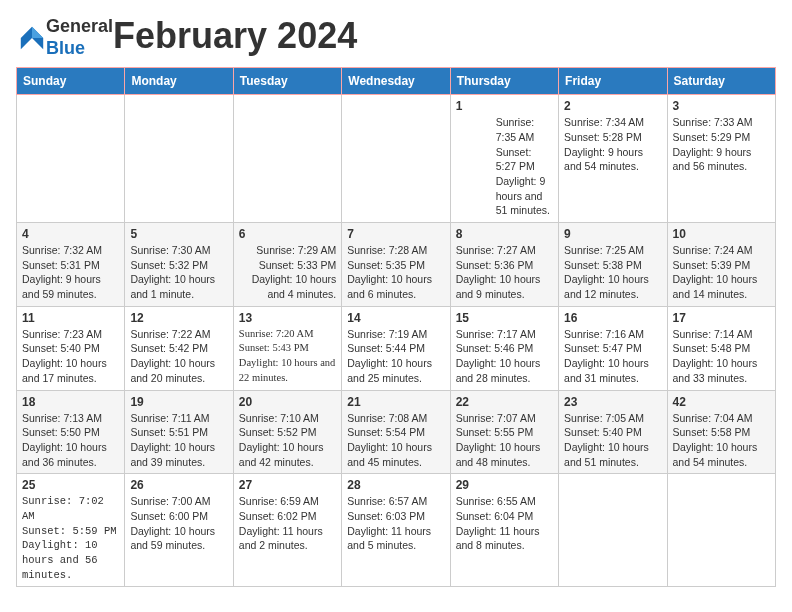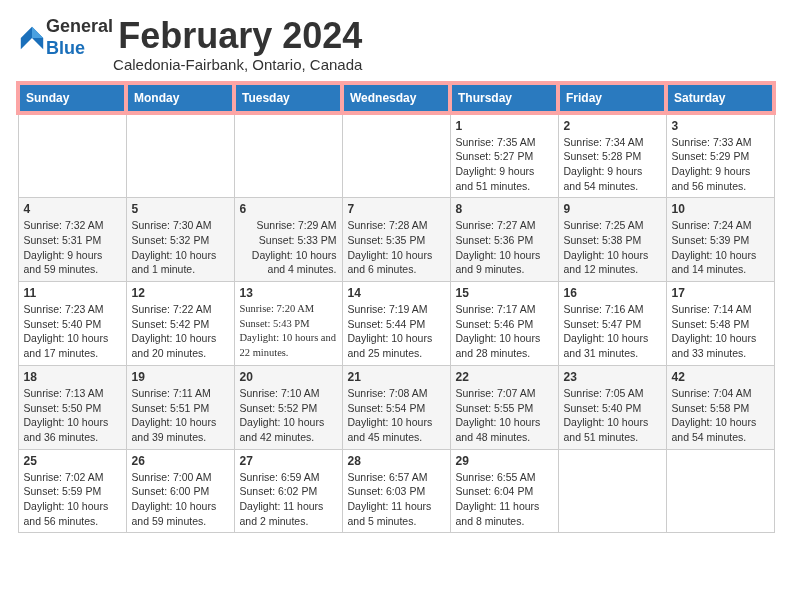--- a/index.html
+++ b/index.html
@@ -51,21 +51,21 @@
       border-collapse: collapse;
       font-size: 11px;
     }
     thead tr th {
       background-color: #2a7abf;
       color: #fff;
       text-align: left;
       padding: 6px 6px;
       font-size: 12px;
       font-weight: bold;
-      border: 4px solid #fca5a5;
+      border: 1px solid #fca5a5;
     }
     tbody tr td {
       border: 1px solid #ccc;
       vertical-align: top;
       padding: 4px 5px;
       width: calc(100% / 7);
       height: 80px;
       background: #fff;
     }
     tbody tr:nth-child(even) td {
@@ -95,21 +95,20 @@
       <polygon points="20,4 36,20 36,36 20,20 4,36 4,20" fill="#1a6fba"></polygon>
       <polygon points="20,4 36,20 20,20" fill="#4aa0e0"></polygon>
     </svg>
     <div class="logo-text">
       <div><span class="general">General</span></div>
       <div><span class="blue">Blue</span></div>
     </div>
   </div>
   <div class="title-block">
     <div class="month-title">February 2024</div>
-    <div class="location">Caledonia-Fairbank, Ontario, Canada</div>
   </div>
 </div>
 
 <table>
   <thead>
     <tr>
     <th>Sunday</th>
         <th>Monday</th>
         <th>Tuesday</th>
         <th>Wednesday</th>
@@ -119,21 +118,21 @@
       </tr>
   </thead>
   <tbody id="calendar-body">
   <tr>
         <td class="empty-cell"></td>
         <td class="empty-cell"></td>
         <td class="empty-cell"></td>
         <td class="empty-cell"></td>
         <td>
           <div class="day-num">1</div>
-          <div class="day-info" style="white-space: pre-line;">Sunrise: 7:35 AM
+          <div class="day-info" style="white-space: pre-line; margin-left: 40px;">Sunrise: 7:35 AM
 Sunset: 5:27 PM
 Daylight: 9 hours and 51 minutes.</div>
         </td>
         <td>
           <div class="day-num">2</div>
           <div class="day-info" style="white-space: pre-line;">Sunrise: 7:34 AM
 Sunset: 5:28 PM
 Daylight: 9 hours and 54 minutes.</div>
         </td>
         <td>
@@ -271,21 +270,21 @@
         <td>
           <div class="day-num">42</div>
           <div class="day-info" style="white-space: pre-line;">Sunrise: 7:04 AM
 Sunset: 5:58 PM
 Daylight: 10 hours and 54 minutes.</div>
         </td>
       </tr>
       <tr>
         <td>
           <div class="day-num">25</div>
-          <div class="day-info" style="white-space: pre-line;">Sunrise: 7:02 AM
+          <div class="day-info" style="white-space: pre-line; font-family: Liberation Mono, monospace;">Sunrise: 7:02 AM
 Sunset: 5:59 PM
 Daylight: 10 hours and 56 minutes.</div>
         </td>
         <td>
           <div class="day-num">26</div>
           <div class="day-info" style="white-space: pre-line;">Sunrise: 7:00 AM
 Sunset: 6:00 PM
 Daylight: 10 hours and 59 minutes.</div>
         </td>
         <td>

